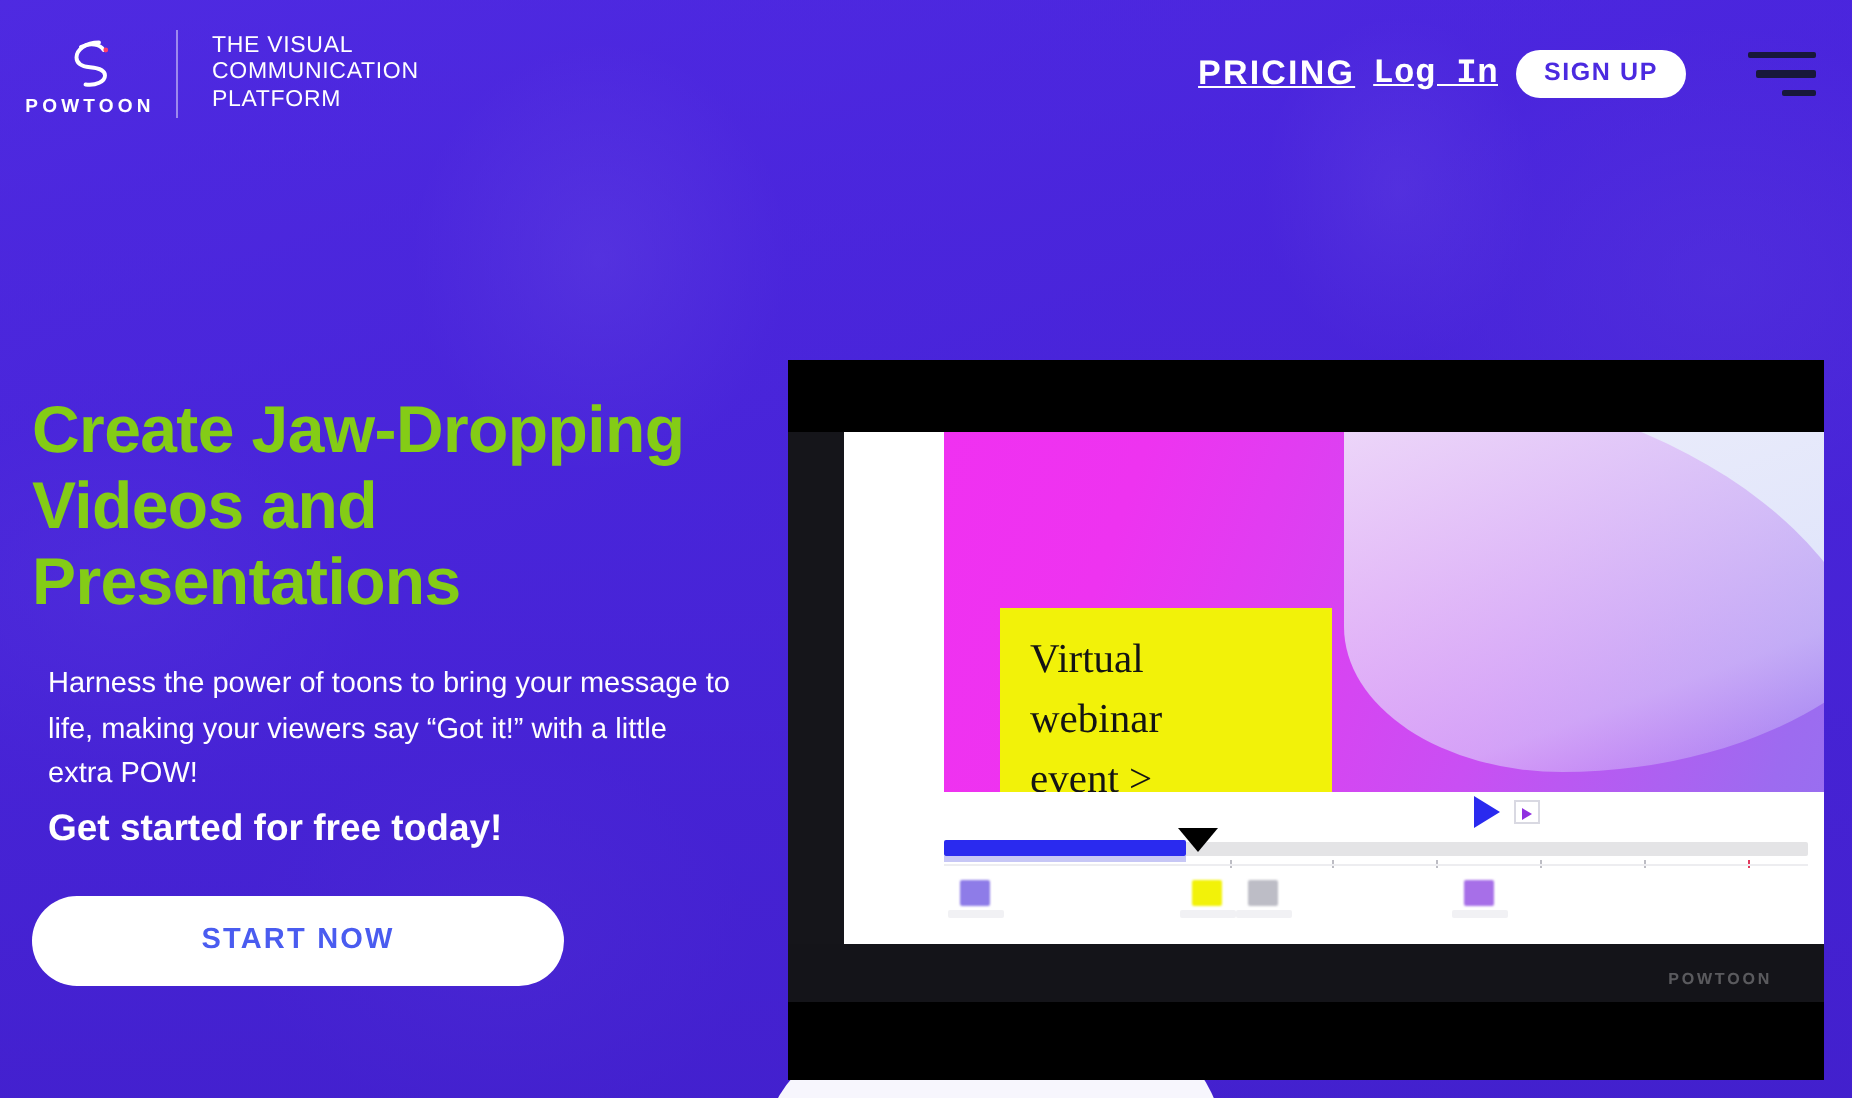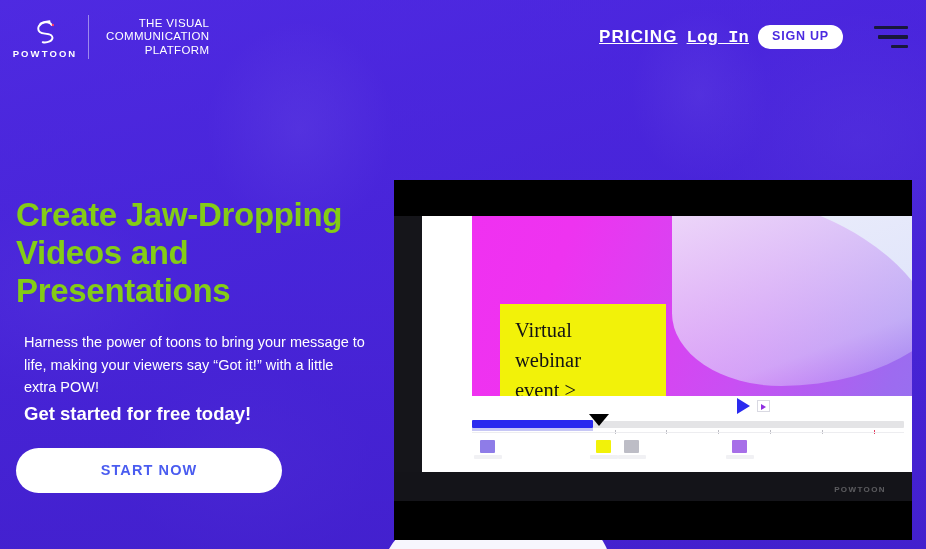--- a/index.html
+++ b/index.html
@@ -362,21 +362,21 @@
     <div class="brand">
       <div class="logo-block">
         <svg class="logo-mark" viewBox="0 0 40 40">
           <path d="M26 7 C17 7 11 12 11 17 C11 21 15 23 20 23.5 C26 24 30 25.5 30 29 C30 33 24 36 17 35" fill="none" stroke="#ffffff" stroke-width="2.6" stroke-linecap="round"></path>
           <path d="M14 10 C20 7 27 8 29 12" fill="none" stroke="#ffffff" stroke-width="2.6" stroke-linecap="round"></path>
           <circle cx="30.5" cy="12" r="1.6" fill="#ff3b6b"></circle>
         </svg>
         <div class="logo-word">POWTOON</div>
       </div>
       <div class="brand-divider"></div>
-      <div class="tagline" style="white-space:pre-line;text-align:right;">THE VISUAL
+      <div class="tagline" style="white-space:pre-line;">THE VISUAL
 COMMUNICATION
 PLATFORM</div>
     </div>
 
     <div class="nav">
       <a class="nav-pricing" href="#">PRICING</a>
       <a class="nav-login" href="#">Log In</a>
       <button class="nav-signup">SIGN UP</button>
       <div class="hamburger">
         <span></span>

